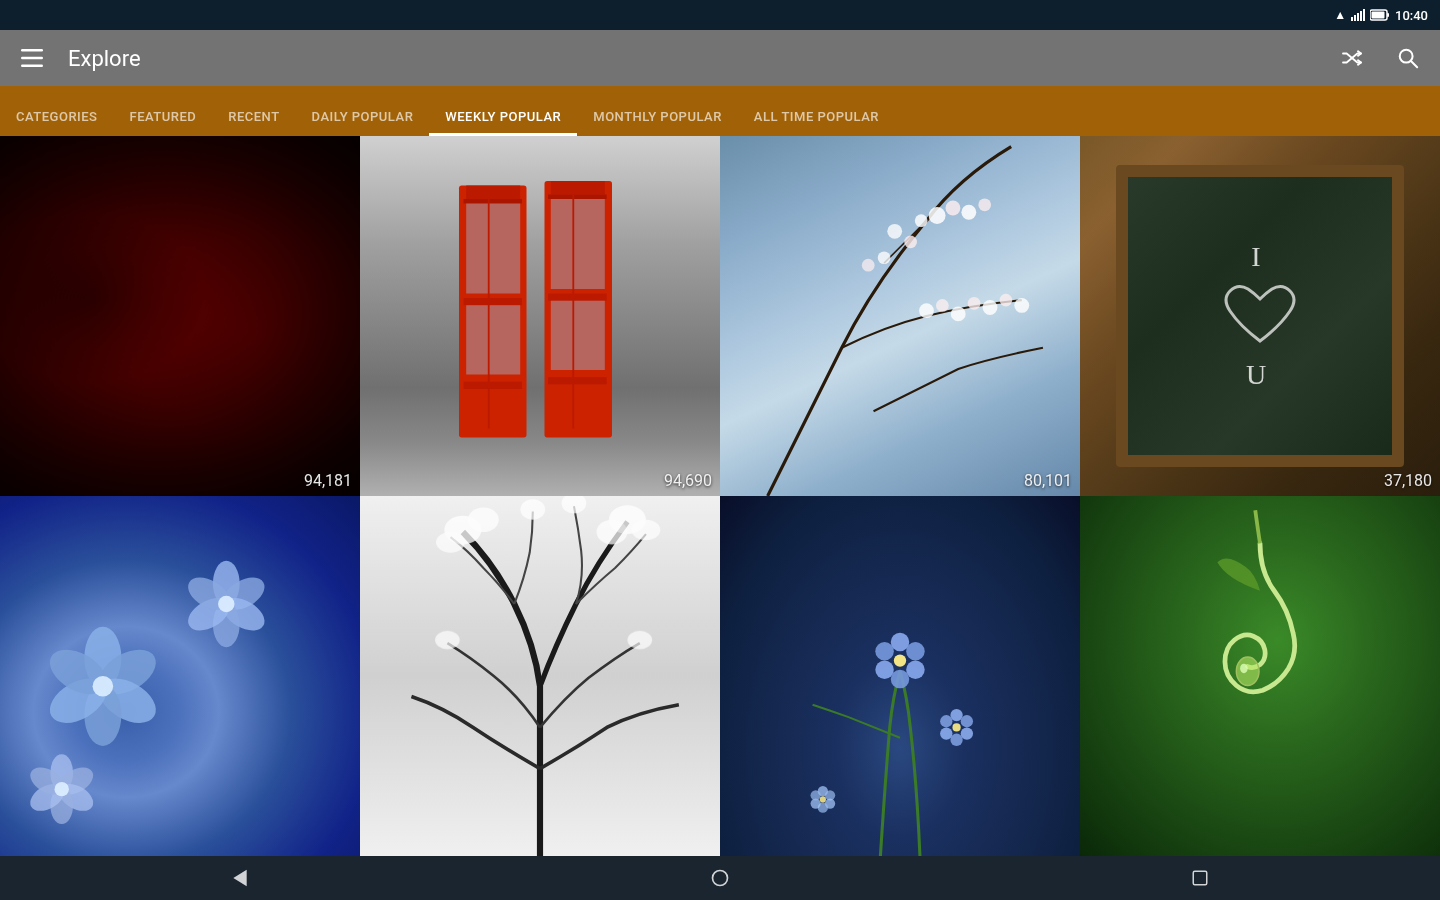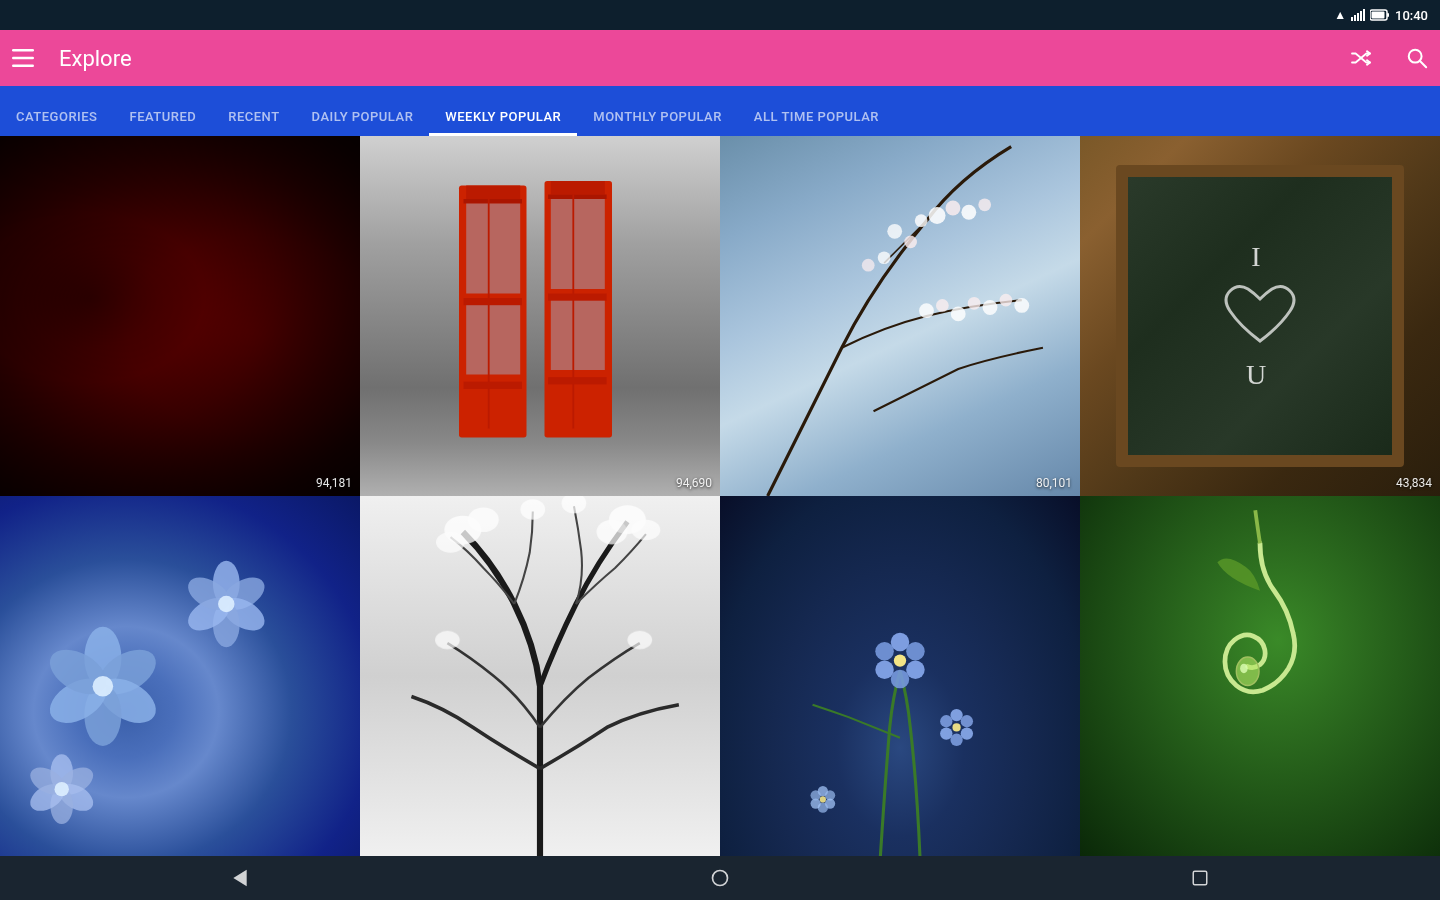--- a/index.html
+++ b/index.html
@@ -29,24 +29,24 @@
     }
     .status-time {
       color: white;
       font-size: 13px;
       font-weight: 500;
     }
 
     
     .toolbar {
       height: 56px;
-      background: #ec4899;
-      display: flex;
-      align-items: center;
-      padding: 0 3px;
+      background: #737373;
+      display: flex;
+      align-items: center;
+      padding: 0 12px;
       gap: 16px;
     }
     .toolbar-title {
       color: white;
       font-size: 22px;
       font-weight: 400;
       flex: 1;
     }
     .toolbar-icon-btn {
       color: white;
@@ -57,21 +57,21 @@
       align-items: center;
       justify-content: center;
       width: 40px;
       height: 40px;
       border-radius: 50%;
     }
 
     
     .tabs-bar {
       height: 50px;
-      background: #1d4ed8;
+      background: #a16207;
       display: flex;
       align-items: flex-end;
       overflow-x: auto;
       border-bottom: none;
     }
     .tabs-bar::-webkit-scrollbar { display: none; }
     .tab-item {
       flex-shrink: 0;
       padding: 0 16px 12px;
       color: rgba(255,255,255,0.65);
@@ -117,21 +117,21 @@
       background-size: cover;
       background-position: center;
       transition: transform 0.3s;
     }
 
     .cell-count {
       position: absolute;
       bottom: 6px;
       right: 8px;
       color: rgba(255,255,255,0.9);
-      font-size: 12px;
+      font-size: 16px;
       font-weight: 400;
       text-shadow: 0 1px 3px rgba(0,0,0,0.8);
     }
 
     
     .bottom-nav {
       height: 44px;
       background: #1a2530;
       display: flex;
       align-items: center;
@@ -312,21 +312,21 @@
         gap:8px;
       ">
         <div style="color:rgba(255,255,255,0.8);font-size:28px;font-weight:300;font-family:serif;letter-spacing:8px;">I</div>
 
         <svg width="80" height="70" viewBox="0 0 80 70">
           <path d="M40 60 Q20 45 10 30 Q2 18 10 10 Q18 2 28 8 Q34 12 40 18 Q46 12 52 8 Q62 2 70 10 Q78 18 70 30 Q60 45 40 60Z" fill="none" stroke="rgba(255,255,255,0.7)" stroke-width="3"></path>
         </svg>
         <div style="color:rgba(255,255,255,0.8);font-size:28px;font-weight:300;font-family:serif;letter-spacing:8px;">U</div>
       </div>
     </div>
-    <span class="cell-count">43,834</span>
+    <span class="cell-count">37,180</span>
   </div>
 
   <div class="grid-cell">
     <div class="grid-cell-bg" style="
       background: 
         radial-gradient(ellipse at 35% 60%, #3a5faa 0%, #4a6fbb 15%, #6688cc 28%, #2a4f9a 50%, #112288 75%, #0a1866 100%);
       position:relative;
     ">
       <svg style="position:absolute;top:0;left:0;width:100%;height:100%" viewBox="0 0 350 380" preserveAspectRatio="xMidYMid slice">
 

